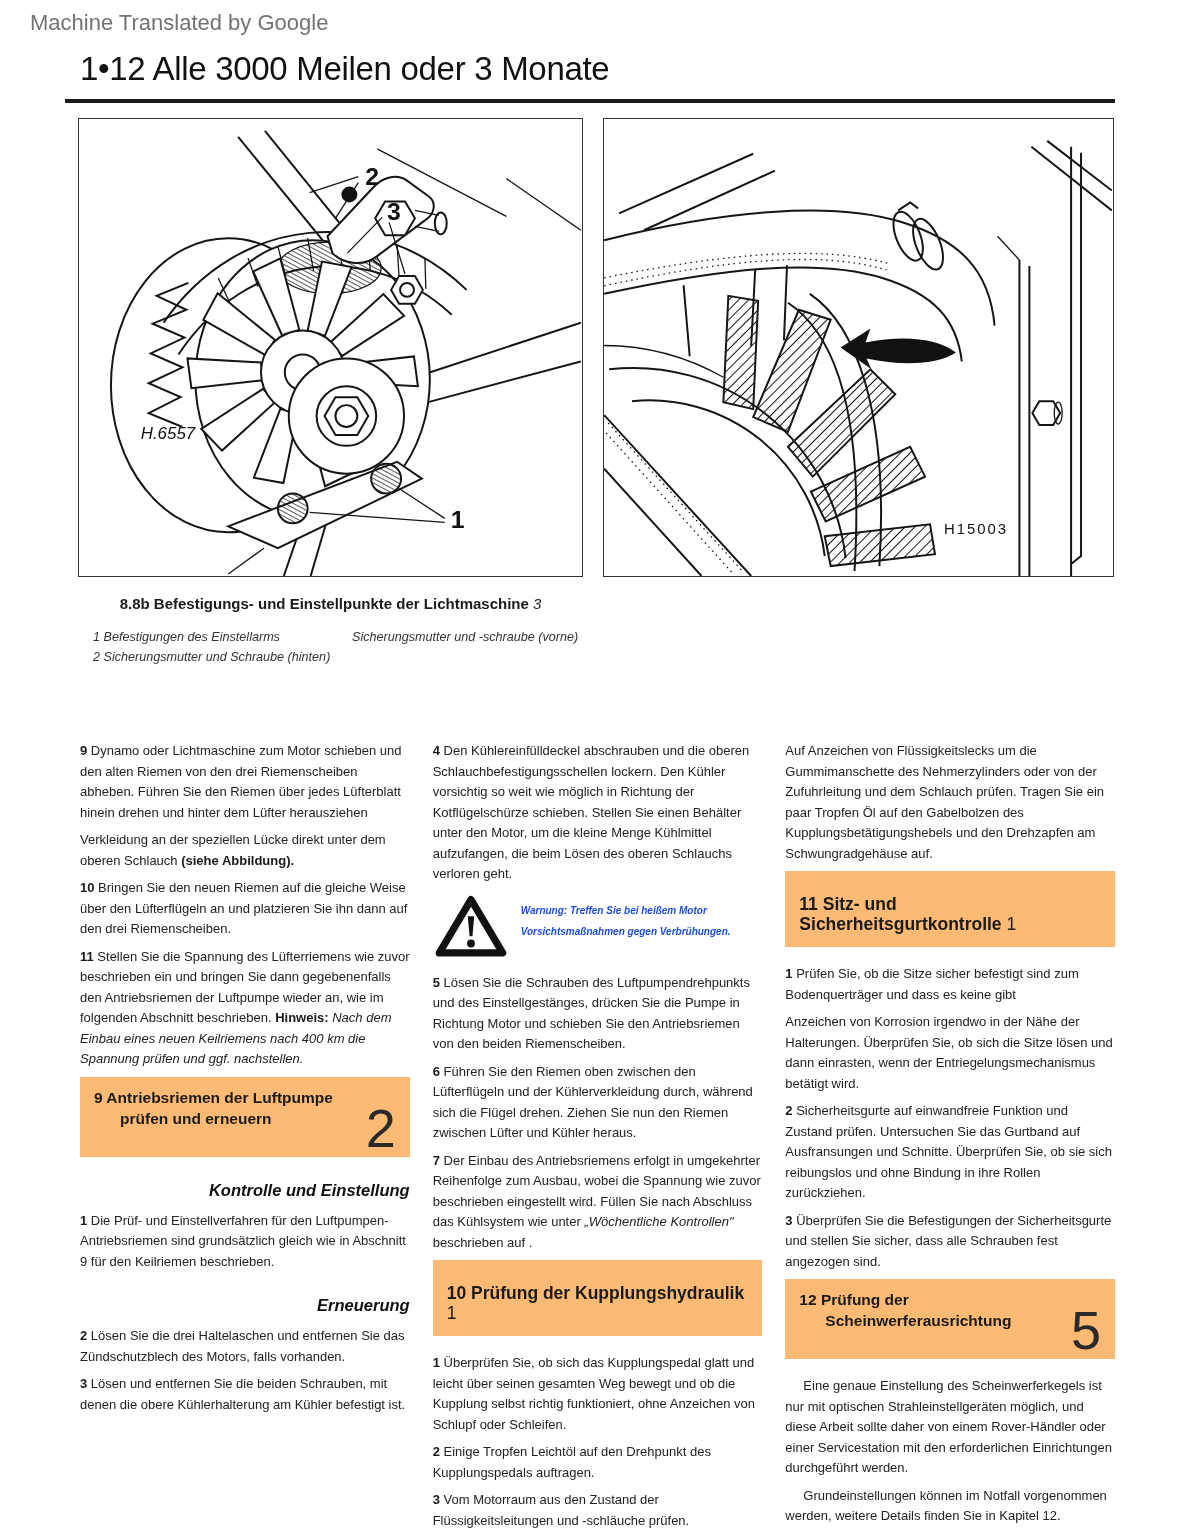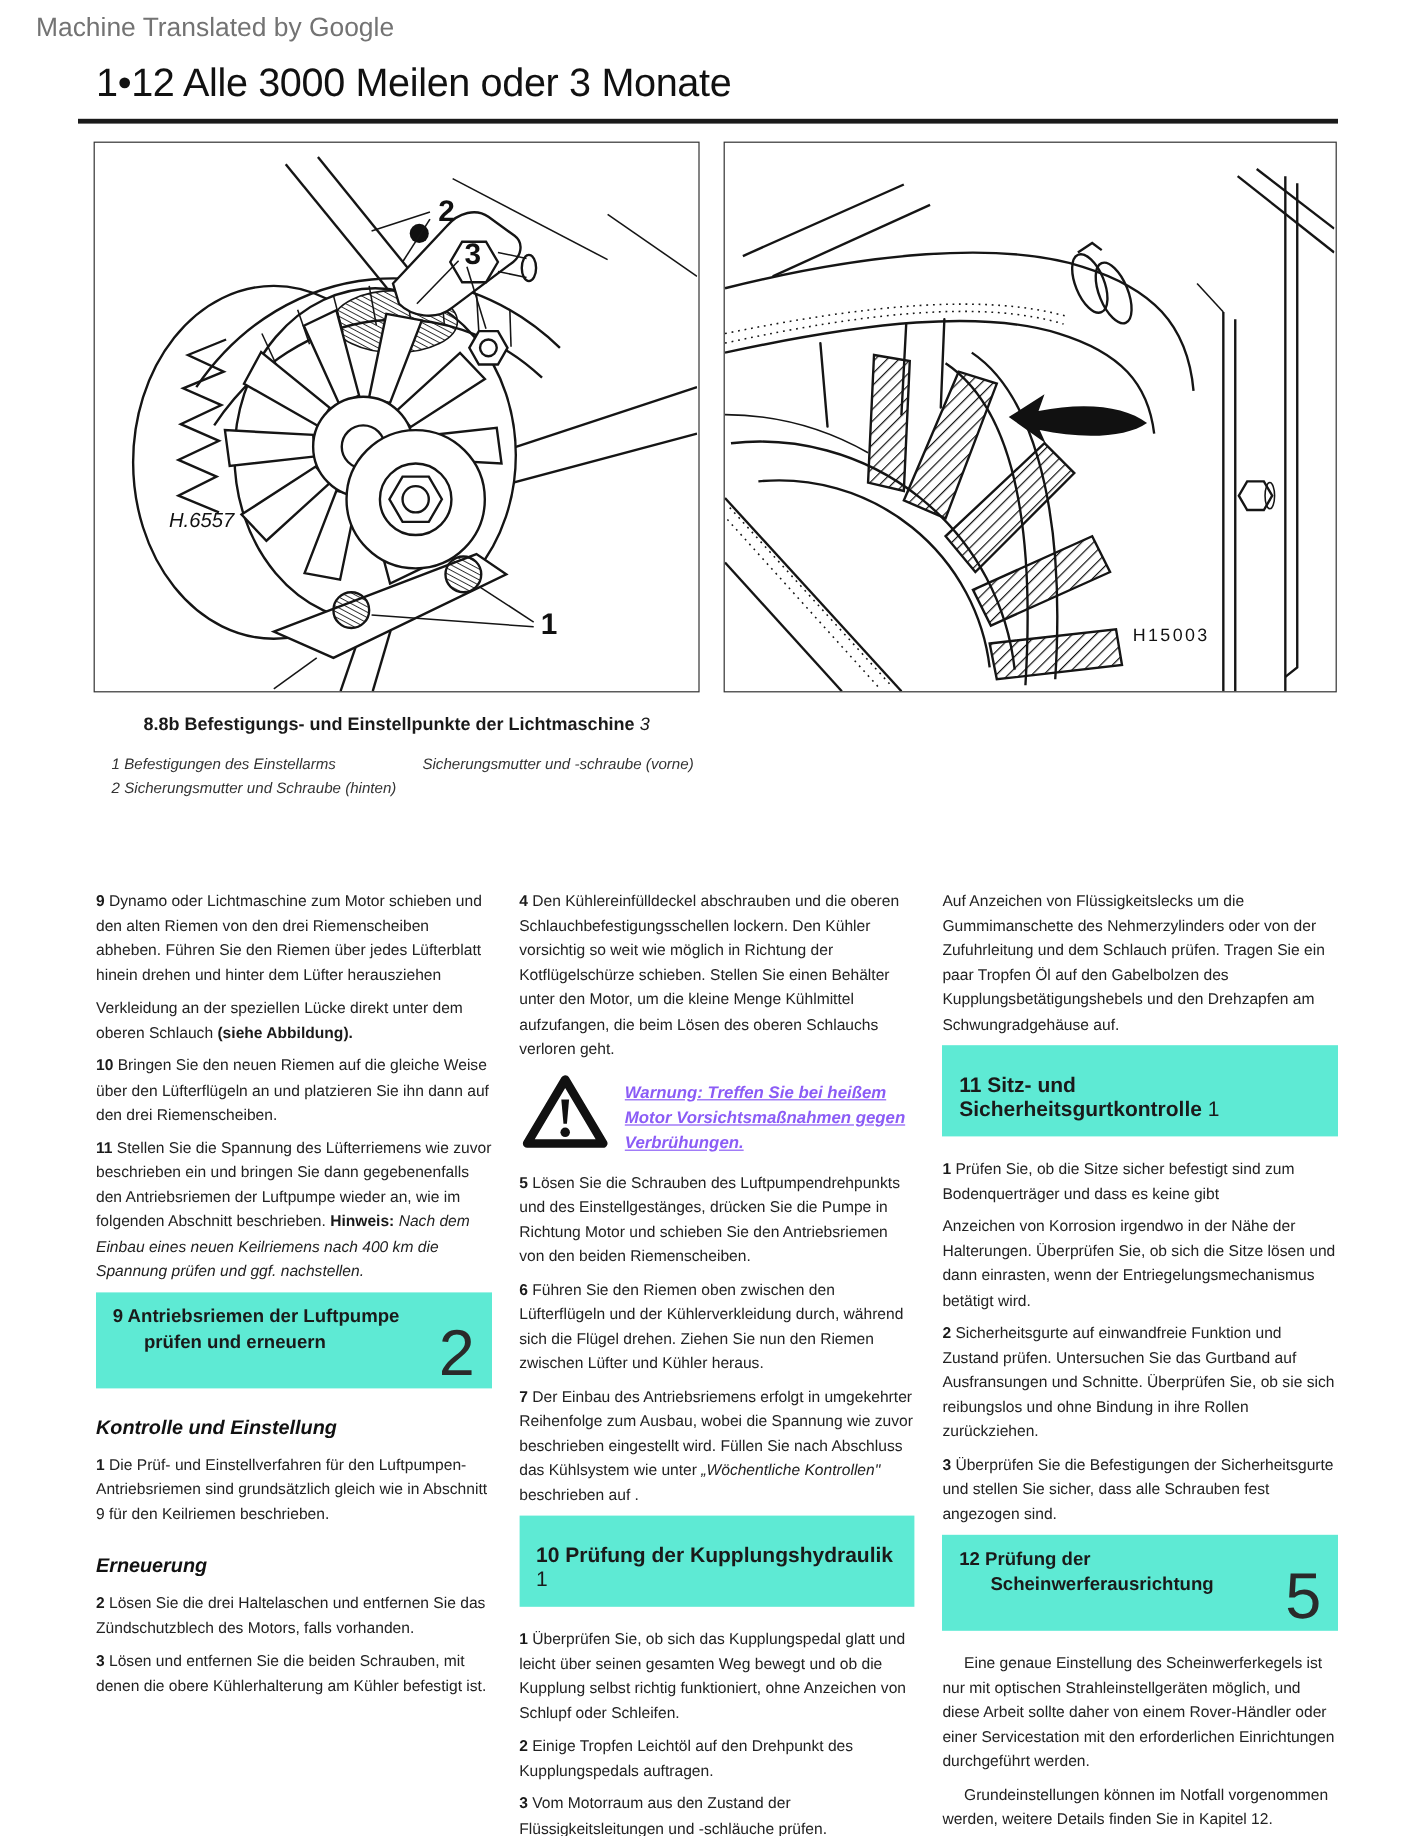--- a/index.html
+++ b/index.html
@@ -20,38 +20,38 @@
   .legend{position:relative;margin-top:13px;height:44px;font-size:12.6px;font-style:italic;color:#333;}
   .legend .lg-left{position:absolute;left:15px;top:0;line-height:20px;}
   .legend .lg-right{position:absolute;left:274px;top:0;line-height:20px;}
   
   .content{position:absolute;left:80px;top:741px;width:1035px;display:flex;gap:23px;}
   .col{width:330px;}
   .bp{font-size:13px;line-height:20.5px;margin:0 0 7px 0;color:#222;}
   .bp.ind{text-indent:18px;}
   .bp .b{font-weight:bold;color:#1a1a1a;}
   .bp .i{font-style:italic;}
-  h3.subhead{font-size:16.5px;font-style:italic;font-weight:bold;color:#111;margin:24px 0 11px 0;}
-  
-  .secbox{position:relative;background:#5eead4;box-sizing:border-box;
+  h3.subhead{font-size:16.5px;font-style:italic;font-weight:bold;color:#111;margin:24px 0 11px 0;text-align:right;}
+  
+  .secbox{position:relative;background:#fdba74;box-sizing:border-box;
           padding:10px 12px 10px 14px;margin:4px 0 17px 0;min-height:62px;}
   .secbox.hasnum{min-height:80px;}
   .secbox.cbox{min-height:76px;display:flex;align-items:flex-end;justify-content:center;
                padding-bottom:13px;}
   .seclines .l{font-size:15.5px;font-weight:bold;line-height:21px;color:#1a1a1a;}
   .seclines .ind2{padding-left:26px;}
   .cbox .seclines .l{font-size:17.5px;line-height:20px;}
   .rate{font-weight:400;}
   .bignum{position:absolute;right:14px;bottom:2px;font-size:54px;line-height:1;
           font-weight:400;color:#2a2a2a;}
   
   .warn{display:flex;gap:14px;margin:9px 0 13px 2px;align-items:flex-start;}
   .warn svg{flex:0 0 auto;}
-  .wtext{font-size:14px;font-weight:bold;font-style:italic;line-height:21px;
-         color:#8b5cf6;padding-top:6px;text-decoration:underline;}
+  .wtext{font-size:10px;font-weight:bold;font-style:italic;line-height:21px;
+         color:#1d4ed8;padding-top:6px;}
   
   .ln{fill:none;stroke:#151515;stroke-width:2;}
   .lnthin{fill:none;stroke:#151515;stroke-width:1.3;}
   .wfill{fill:#fff;stroke:#151515;stroke-width:2;}
   .blk{fill:#111;stroke:none;}
   .figtext{fill:#111;font-family:"Liberation Sans",sans-serif;}
 </style>
 </head>
 <body>
 

